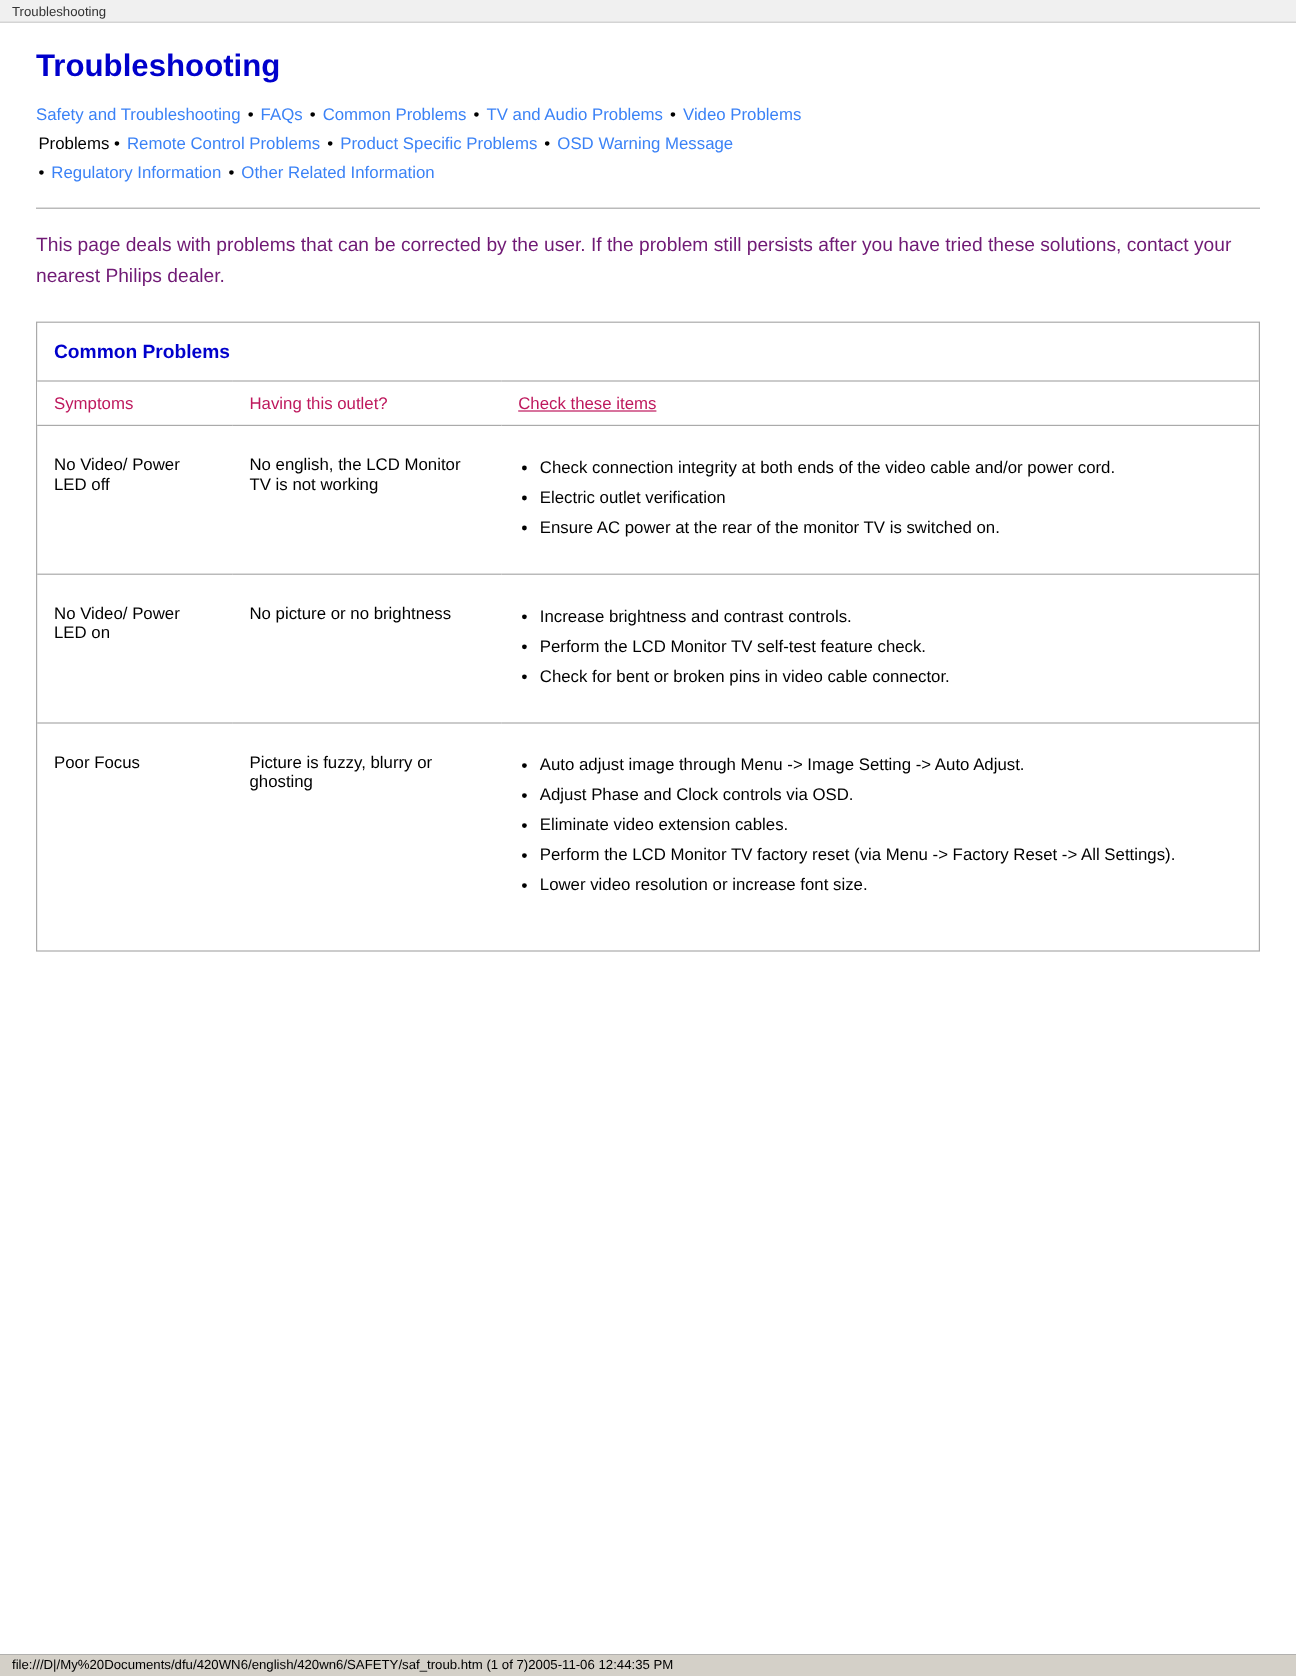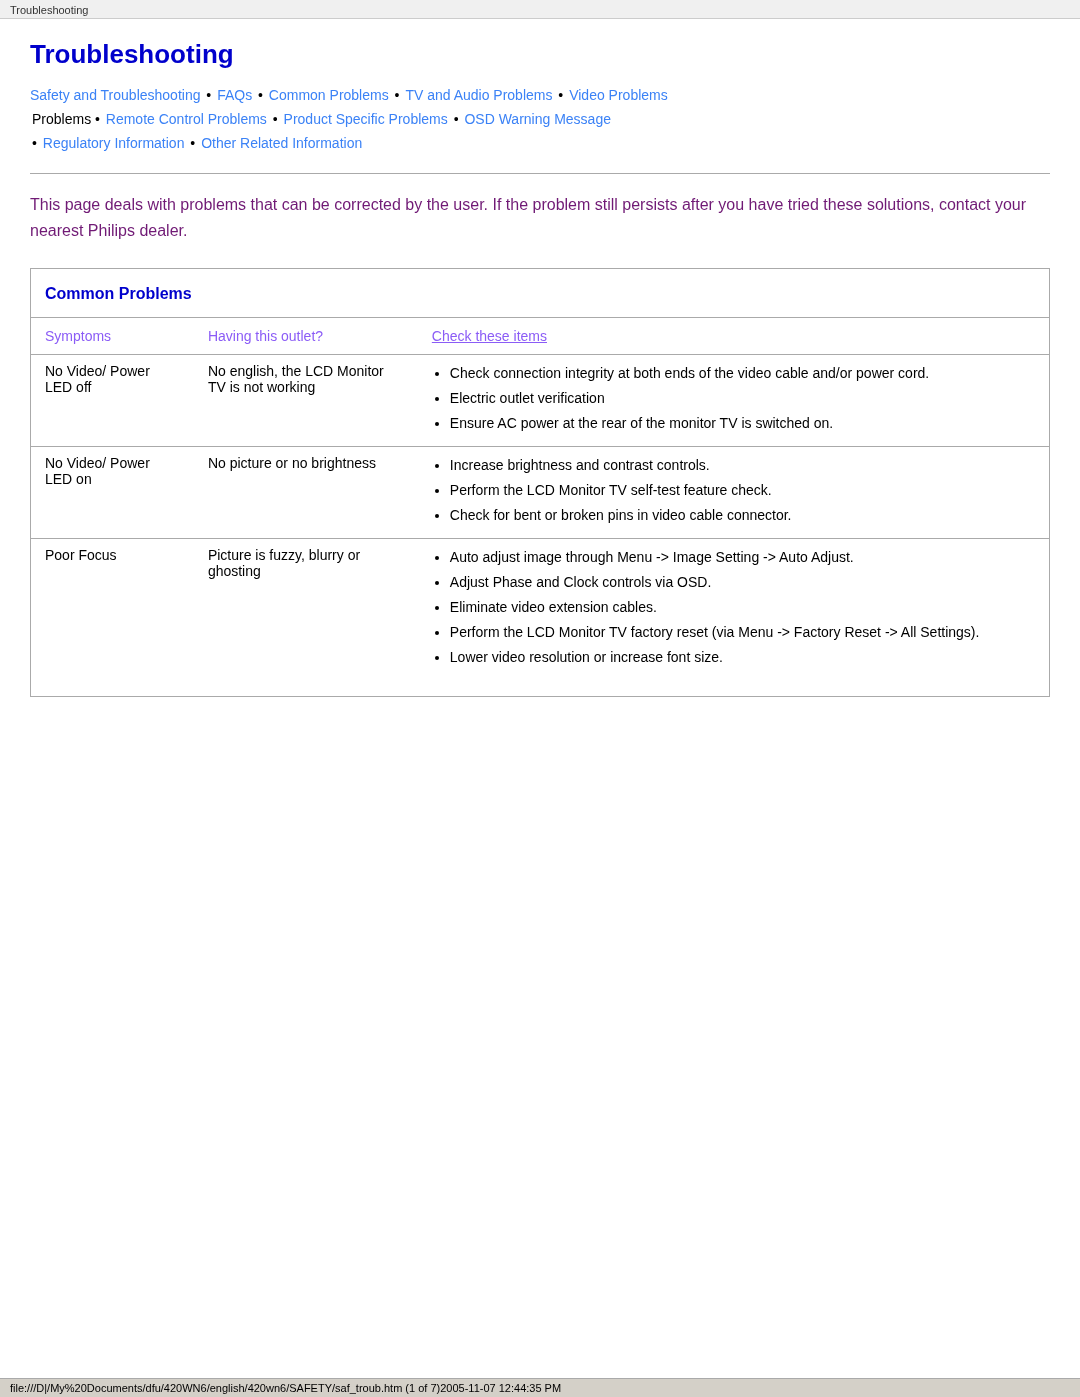--- a/index.html
+++ b/index.html
@@ -61,33 +61,33 @@
       font-size: 16px;
       font-weight: bold;
       color: #0000cc;
       padding: 6px 14px 14px 14px;
     }
     table.problems-table {
       width: 100%;
       border-collapse: collapse;
     }
     table.problems-table th {
-      color: #8b5cf6;
+      color: #be185d;
       font-weight: normal;
       font-size: 14px;
       border-top: 1px solid #aaa;
       border-bottom: 1px solid #aaa;
       padding: 10px 14px;
       text-align: left;
       vertical-align: top;
       background: #fff;
     }
     table.problems-table td {
       border-top: 1px solid #aaa;
-      padding: 8px 14px;
+      padding: 24px 14px;
       vertical-align: top;
       font-size: 14px;
       color: #000;
     }
     table.problems-table td ul {
       list-style: disc;
       padding-left: 18px;
     }
     table.problems-table td ul li {
       margin-bottom: 4px;
@@ -178,14 +178,14 @@
               </ul>
             </td>
           </tr>
         </tbody>
     </table>
   </div>
 
 </div>
 
 <div id="status-bar">
-  <span>file:///D|/My%20Documents/dfu/420WN6/english/420wn6/SAFETY/saf_troub.htm (1 of 7)2005-11-07 12:44:35 PM</span>
+  <span>file:///D|/My%20Documents/dfu/420WN6/english/420wn6/SAFETY/saf_troub.htm (1 of 7)2005-11-06 12:44:35 PM</span>
 </div>
 
 </body></html>

